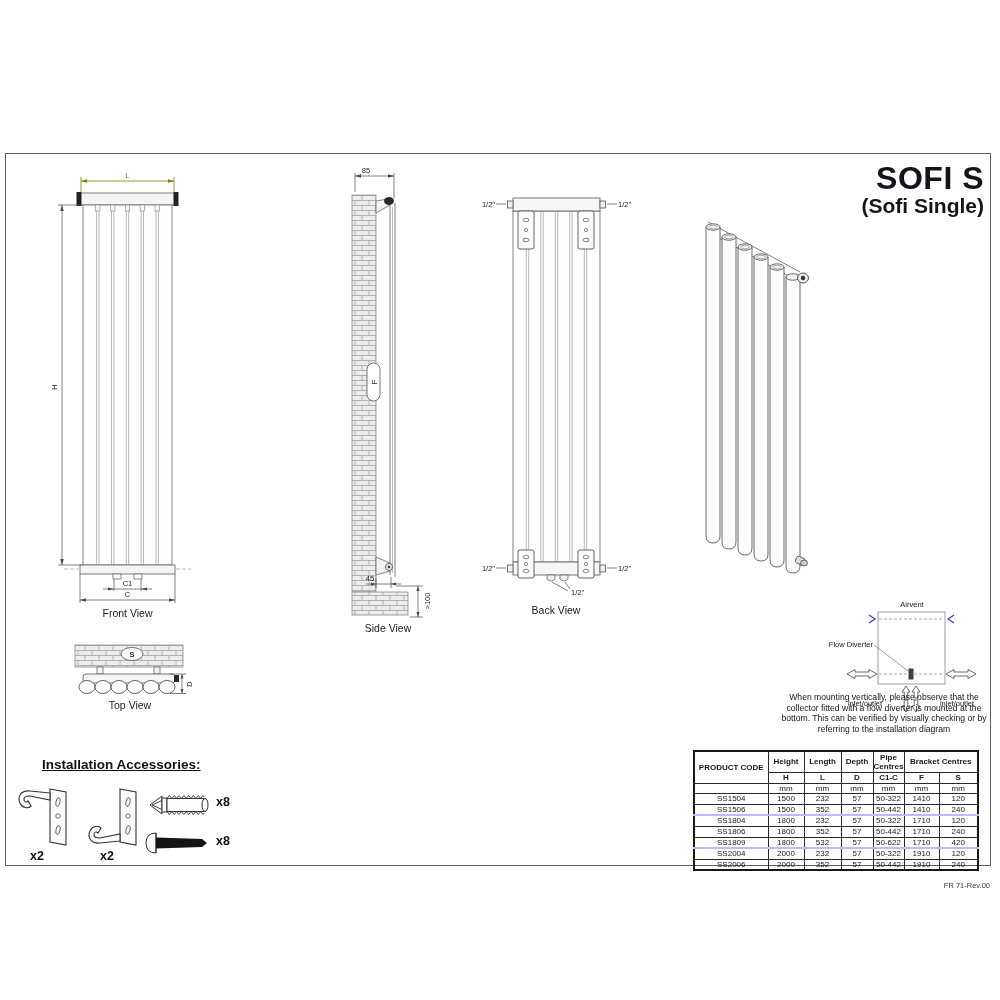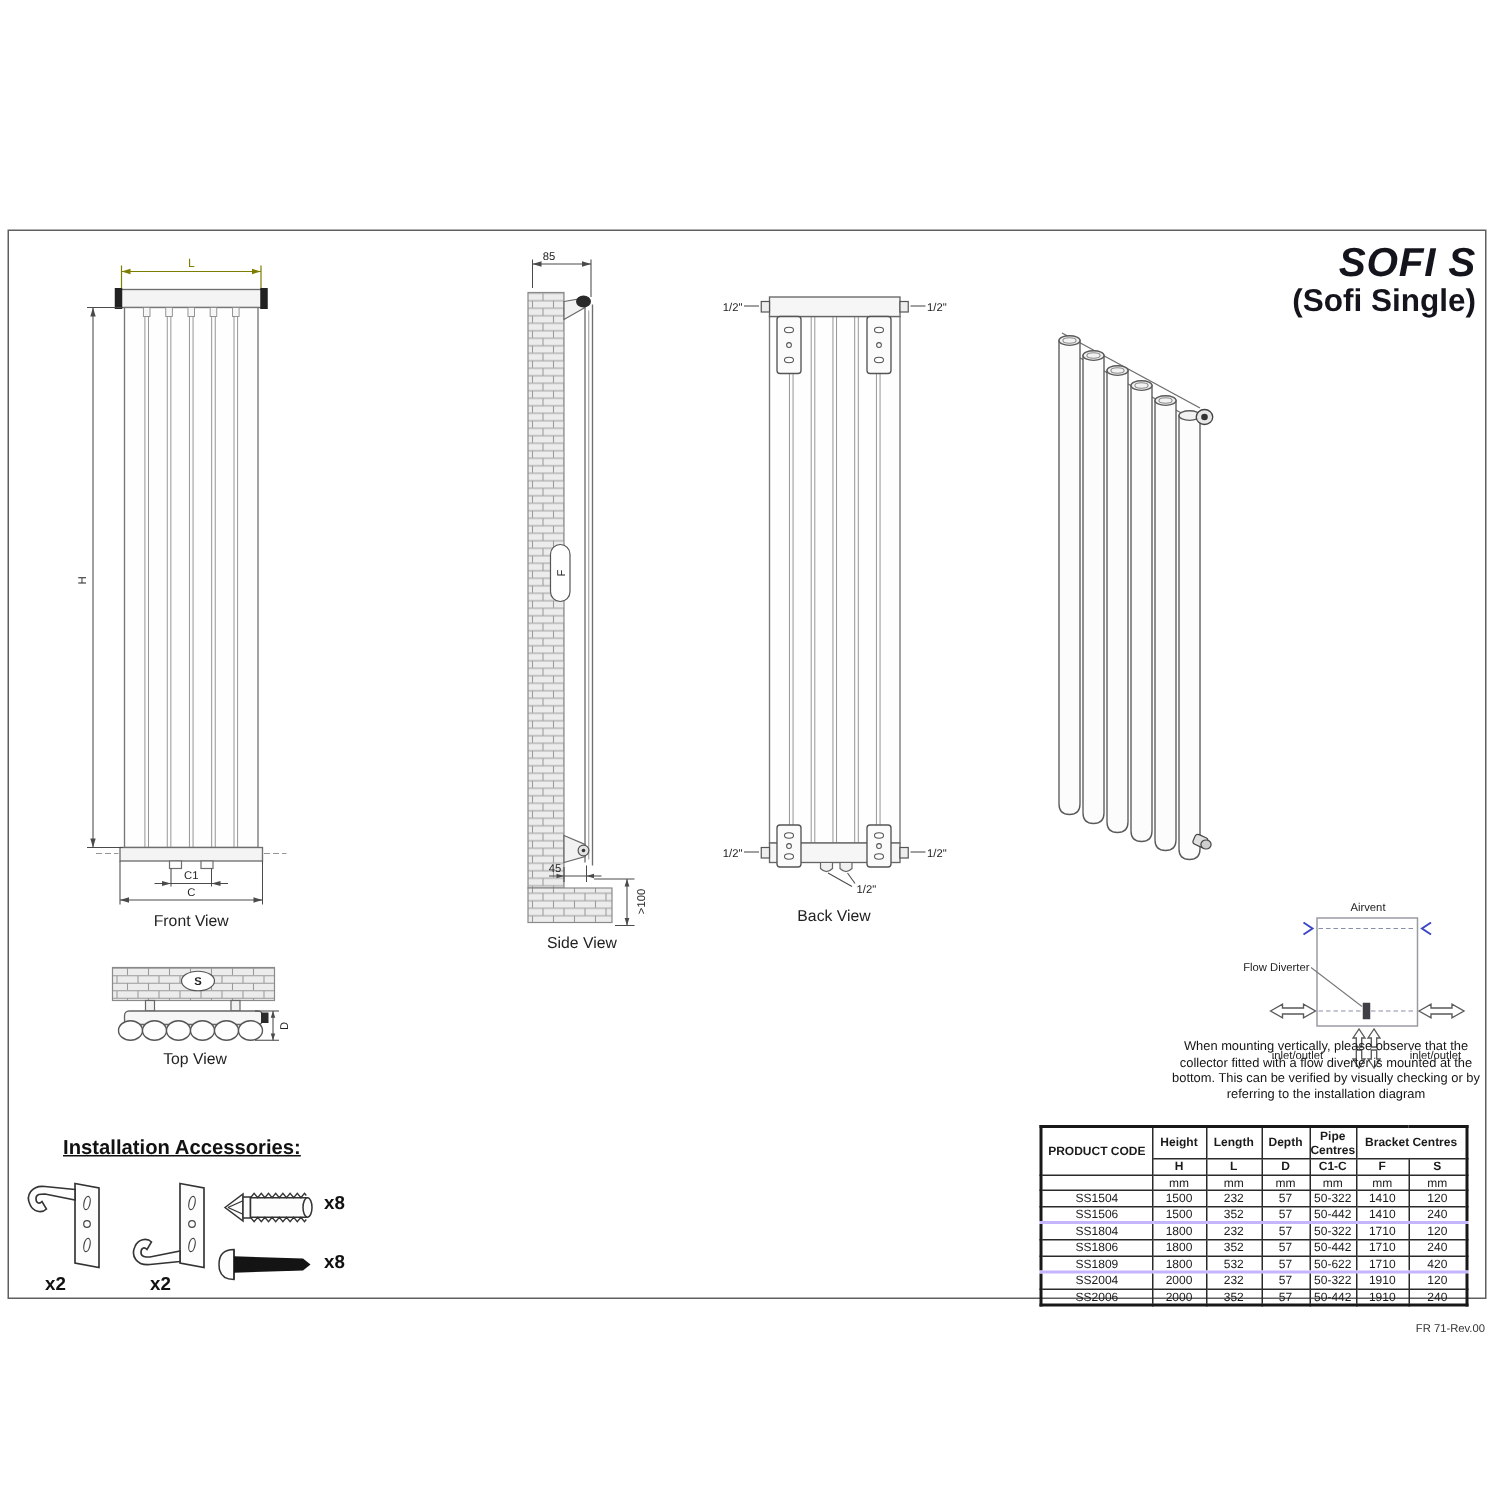--- a/index.html
+++ b/index.html
@@ -1,21 +1,21 @@
 <!DOCTYPE html>
 <html><head>
 <meta charset="utf-8">
 <style>
   html,body { margin:0; padding:0; background:#fff; }
   .page { position:relative; width:1000px; height:1000px; background:#ffffff;
           font-family:"Liberation Sans", sans-serif; color:#1a1a1a; overflow:hidden; }
   .frame { position:absolute; left:5px; top:153px; width:986px; height:713px;
            border:1.5px solid #5f5f5f; box-sizing:border-box; }
   .title-block { position:absolute; top:162px; right:16px; text-align:right; line-height:1.02; color:#14141c; }
-  .title { font-size:27px; font-weight:bold; letter-spacing:.5px;font-style:italic; }
+  .title { font-size:32px; font-weight:bold; letter-spacing:.5px; }
   .subtitle { font-size:21px; font-weight:bold; }
   .doc-ref { position:absolute; top:871px; right:10px; font-size:7.5px; color:#333;margin-top:10px; }
 
   svg { position:absolute; overflow:visible; }
   svg text { font-family:"Liberation Sans", sans-serif; fill:#222; }
   .dimtext { font-size:7.5px; }
   .dimtext-olive { font-size:8px; fill:#7d7d00; }
   .viewlabel { font-size:10.5px; fill:#222; }
   .geo { stroke:#6e6e6e; fill:none; stroke-width:0.9; }
   .geo-thin { stroke:#8a8a8a; fill:none; stroke-width:0.6; }

